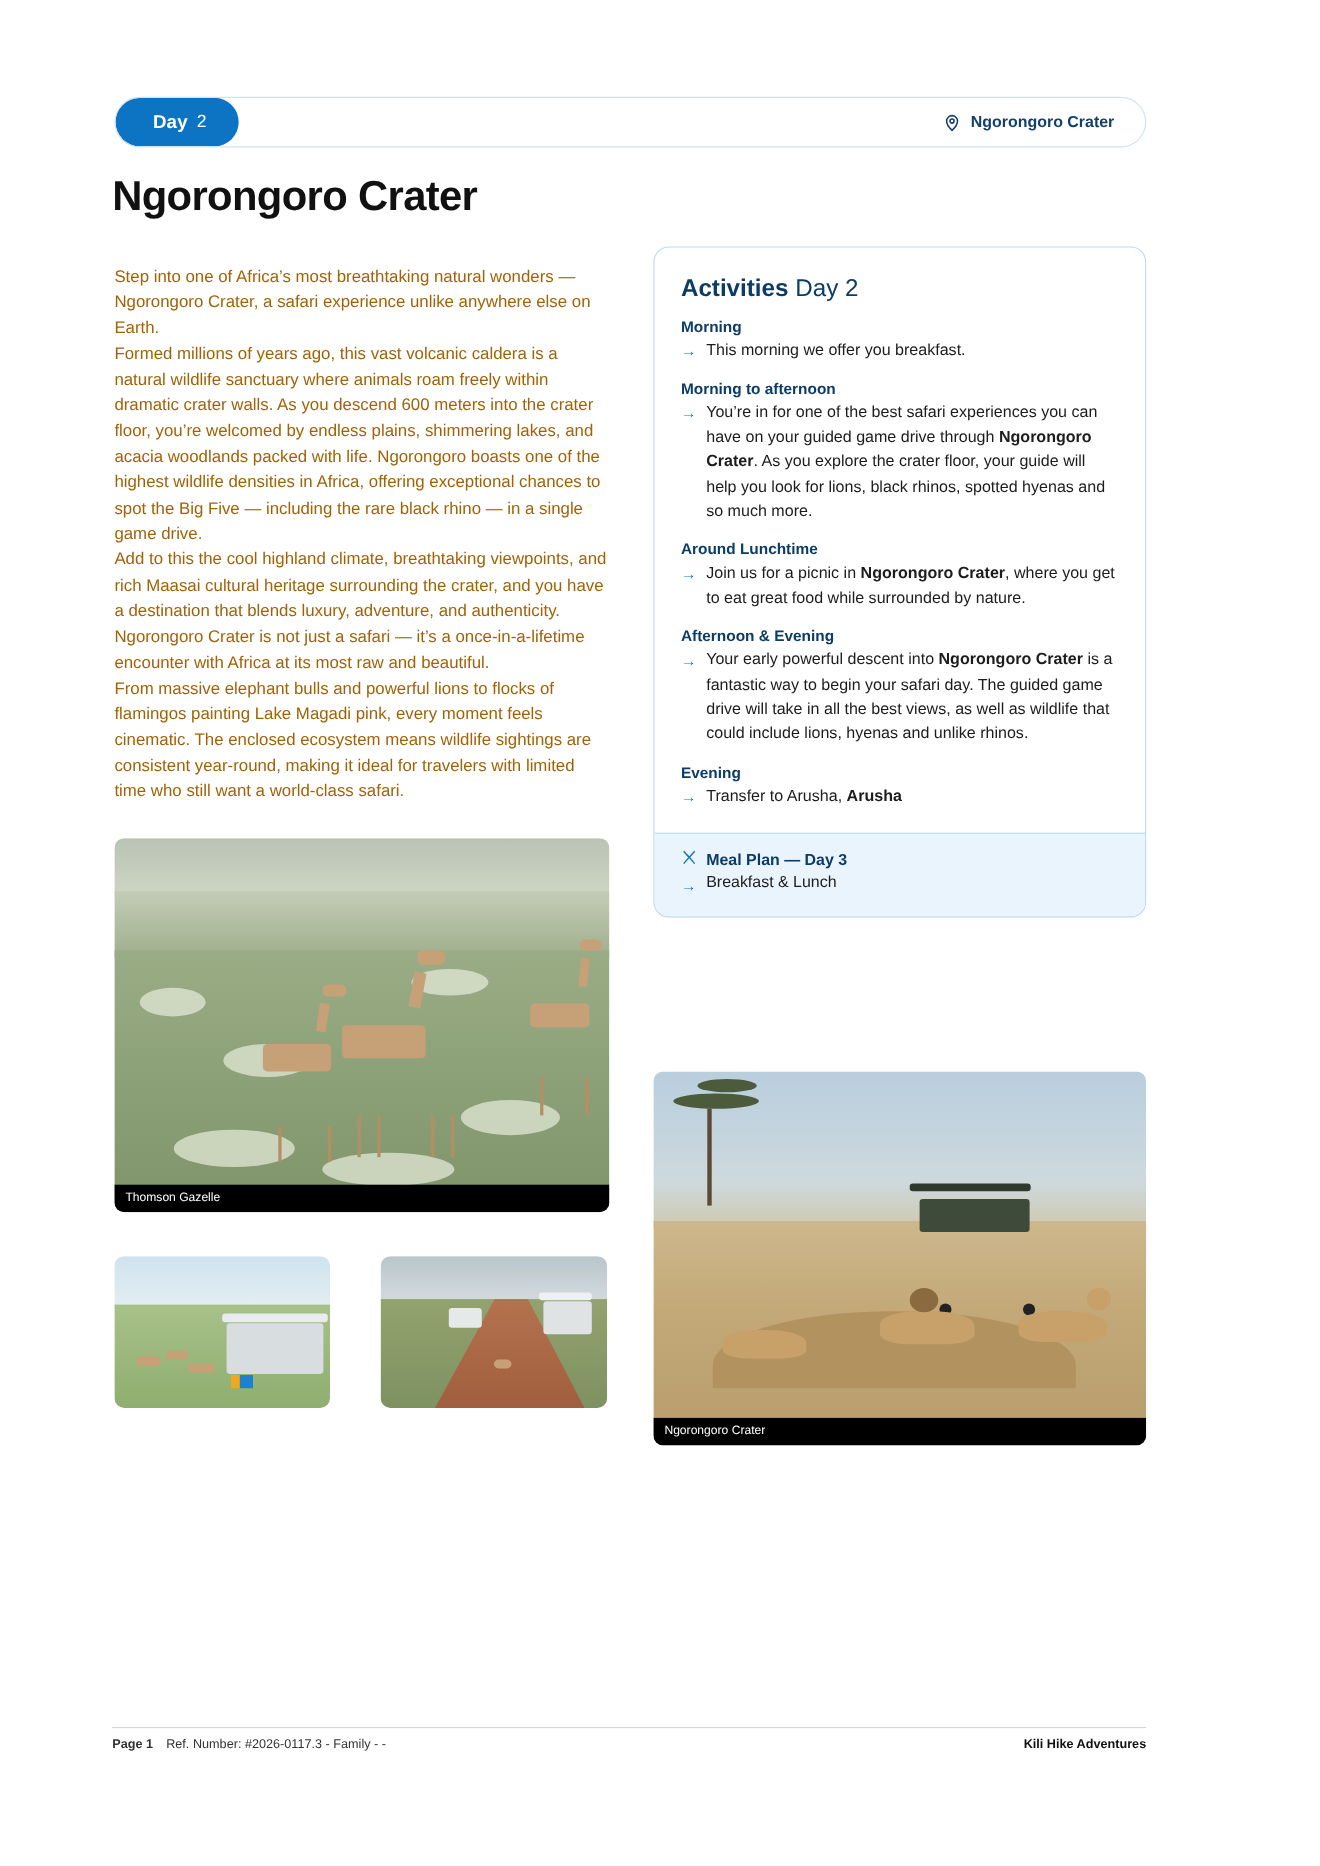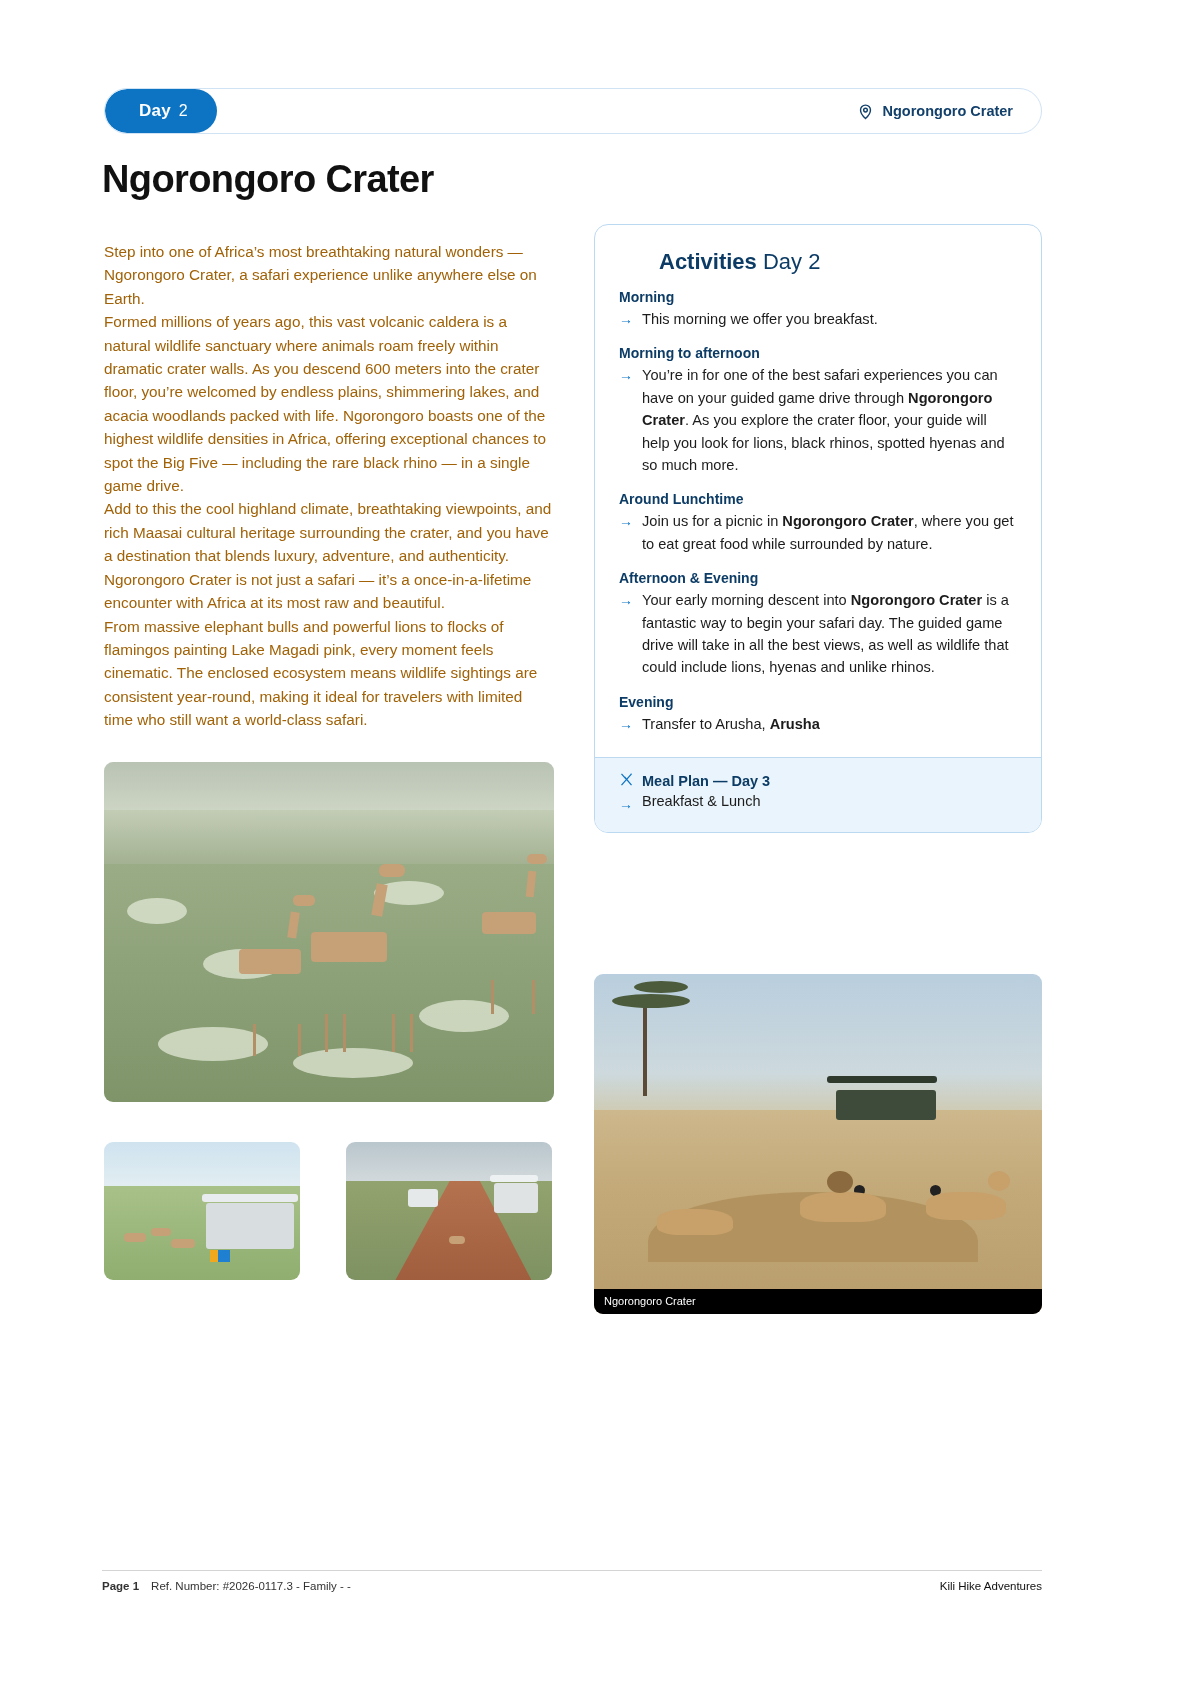--- a/index.html
+++ b/index.html
@@ -97,21 +97,20 @@
     border: 1.5px solid #bcd9f2;
     border-radius: 14px;
     background: #fff;
     overflow: hidden;
   }
   .act-inner { padding: 24px 26px 22px 24px; }
   .act-title {
     font-size: 22px;
     color: #0c3c66;
     margin-bottom: 14px;
-    margin-left: 40px;
   }
   .act-title b { font-weight: bold; }
   .act-title span { font-weight: normal; }
   .seg { margin-bottom: 15px; }
   .seg:last-child { margin-bottom: 0; }
   .seg-head {
     font-size: 14px;
     font-weight: bold;
     color: #0c3c66;
     margin-bottom: 3px;
@@ -217,21 +216,21 @@
   .footer {
     position: absolute;
     left: 86px; top: 1580px;
     width: 940px;
     display: flex;
     align-items: center;
     font-size: 11.5px;
     color: #333;
   }
   .footer .page-no { font-weight: bold; margin-right: 12px; }
-  .footer .brand { margin-left: auto; font-weight: normal; color: #111; }
+  .footer .brand { margin-left: auto; font-weight: bold; color: #111; }
 
   
   .edge-r { position:absolute; right:0; top:0; width:1px; height:1696px; background:#e6e6e6; }
 </style>
 </head>
 <body>
 
 <div class="page">
 
   <div class="day-header">
@@ -286,21 +285,21 @@
         <div class="seg-row">
           <span class="arrow">→</span>
           <span><span>Join us for a picnic in </span><b>Ngorongoro Crater</b><span>, where you get to eat great food while surrounded by nature.</span></span>
         </div>
       </div>
 
       <div class="seg">
         <div class="seg-head">Afternoon &amp; Evening</div>
         <div class="seg-row">
           <span class="arrow">→</span>
-          <span><span>Your early morning descent into </span><b>Ngorongoro Crater</b><span> is a fantastic way to begin your safari day. The guided game drive will take in all the best views, as well as wildlife that could include lions, hyenas and unlike rhinos.</span></span>
+          <span><span>Your early powerful descent into </span><b>Ngorongoro Crater</b><span> is a fantastic way to begin your safari day. The guided game drive will take in all the best views, as well as wildlife that could include lions, hyenas and unlike rhinos.</span></span>
         </div>
       </div>
 
       <div class="seg">
         <div class="seg-head">Evening</div>
         <div class="seg-row">
           <span class="arrow">→</span>
           <span><span>Transfer to Arusha, </span><b>Arusha</b><span></span></span>
         </div>
       </div>
@@ -345,20 +344,21 @@
     <div class="gaz-neck" style="left:41%; top:44%; width:9px; height:26px; transform:rotate(8deg);"></div>
     <div class="gaz" style="left:42%; top:39%; width:22px; height:11px; border-radius:5px;"></div>
     <div class="gaz-leg" style="left:33%; top:77%; height:32px;"></div>
     <div class="gaz-leg" style="left:43%; top:77%; height:32px;"></div>
 
     <div class="gaz" style="left:84%; top:44%; width:54px; height:22px;"></div>
     <div class="gaz-neck" style="left:94%; top:32%; width:8px; height:26px; transform:rotate(6deg);"></div>
     <div class="gaz" style="left:94%; top:27%; width:20px; height:10px; border-radius:5px;"></div>
     <div class="gaz-leg" style="left:86%; top:64%; height:34px;"></div>
     <div class="gaz-leg" style="left:95%; top:64%; height:34px;"></div>
+    <div class="cap">Thomson Gazelle</div>
   </div>
 
   <div class="photo ph-small1">
     <div class="sky s1-sky"></div>
     <div class="s1-ground"></div>
     <div class="s1-car" style="left:52%; top:44%; width:88px; height:46px;"></div>
     <div class="s1-car" style="left:50%; top:38%; width:96px; height:8px; background:#e8ecef;"></div>
     <div style="position:absolute; left:54%; top:78%; width:12px; height:12px; background:#f0a91f;"></div>
     <div style="position:absolute; left:58%; top:78%; width:12px; height:12px; background:#1f7fd0;"></div>
     <div class="gaz" style="left:10%; top:66%; width:22px; height:9px;"></div>

